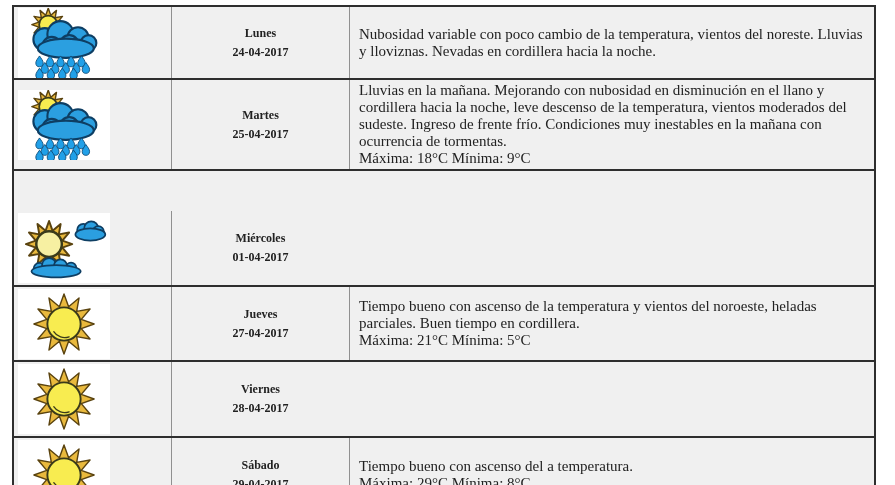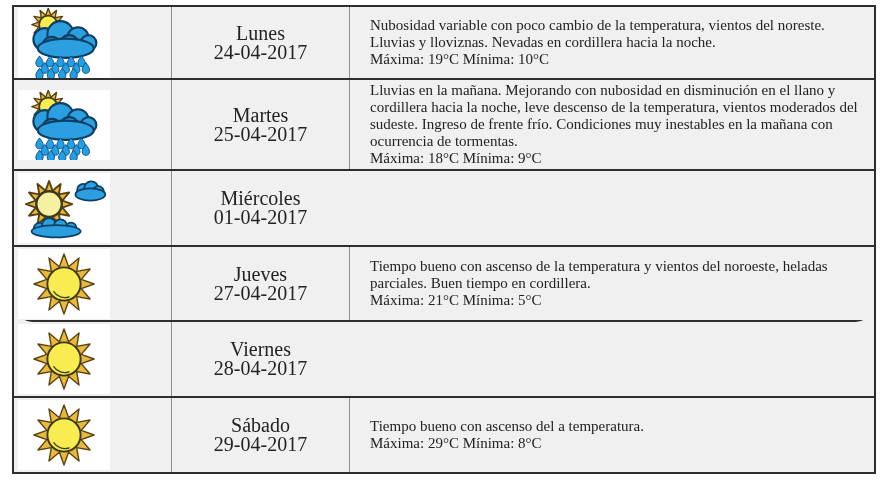--- a/index.html
+++ b/index.html
@@ -6,32 +6,32 @@
   body{font-family:"Liberation Serif","DejaVu Serif",serif;color:#222222;}
   .weather-table{
     position:absolute; left:12px; top:5px; width:864px;
     border:2px solid #2e2e2e; background:#f0f0f0;
     box-sizing:border-box;
   }
   .row{display:flex; border-bottom:2px solid #2e2e2e; box-sizing:border-box;}
   .row:last-child{border-bottom:none;}
   .row:nth-child(1){min-height:73px;}
   .row:nth-child(2){min-height:85px;}
-  .row:nth-child(3){min-height:76px;}
-  .row:nth-child(4){min-height:75px;border-radius:19px;}
+  .row:nth-child(3){min-height:76px;margin-top:40px;}
+  .row:nth-child(4){min-height:75px;}
   .row:nth-child(5){min-height:76px;}
   .row:nth-child(6){min-height:74px;border-radius:15px;}
   .cell{display:flex; align-items:center; box-sizing:border-box; background:#f0f0f0;}
   .icon-cell{width:157px; flex:0 0 157px; padding-left:4px;}
   .day-cell{
     width:178px; flex:0 0 178px; border-left:1px solid #909090;
     flex-direction:column; justify-content:center; text-align:center;
-    font-weight:normal; font-size:20px; line-height:19px;
+    font-weight:bold; font-size:12px; line-height:19px;
   }
-  .text-cell{flex:1; border-left:1px solid #909090; padding:2px 6px 2px 20px;}
+  .text-cell{flex:1; border-left:1px solid #909090; padding:2px 6px 2px 9px;}
   .text-inner{font-size:15px; line-height:17px;}
   .icon-box{
     width:92px; height:70px; background:#ffffff;
     display:flex; align-items:center; justify-content:center;
   }
   .ic{display:none;}
   .row[data-icon="rain"]   .ic-rain{display:block;}
   .row[data-icon="partly"] .ic-partly{display:block;}
   .row[data-icon="sun"]    .ic-sun{display:block;}
 </style>
@@ -77,21 +77,20 @@
 
       </div>
     </div>
     <div class="cell day-cell">
       <div class="day-name">Lunes</div>
       <div class="day-date">24-04-2017</div>
     </div>
     <div class="cell text-cell">
       <div class="text-inner">
         <span class="forecast-text">Nubosidad variable con poco cambio de la temperatura, vientos del noreste. Lluvias y lloviznas. Nevadas en cordillera hacia la noche.</span><br>
-        <span class="temps-text">Máxima: 19°C Mínima: 10°C</span>
       </div>
     </div>
   </div>
 
   <div class="row" data-icon="rain">
     <div class="cell icon-cell">
       <div class="icon-box">
 
         <svg class="ic ic-rain" width="88" height="70" viewBox="0 0 100 80">
           <g transform="translate(32,19) scale(0.40) translate(-50,-50)">

